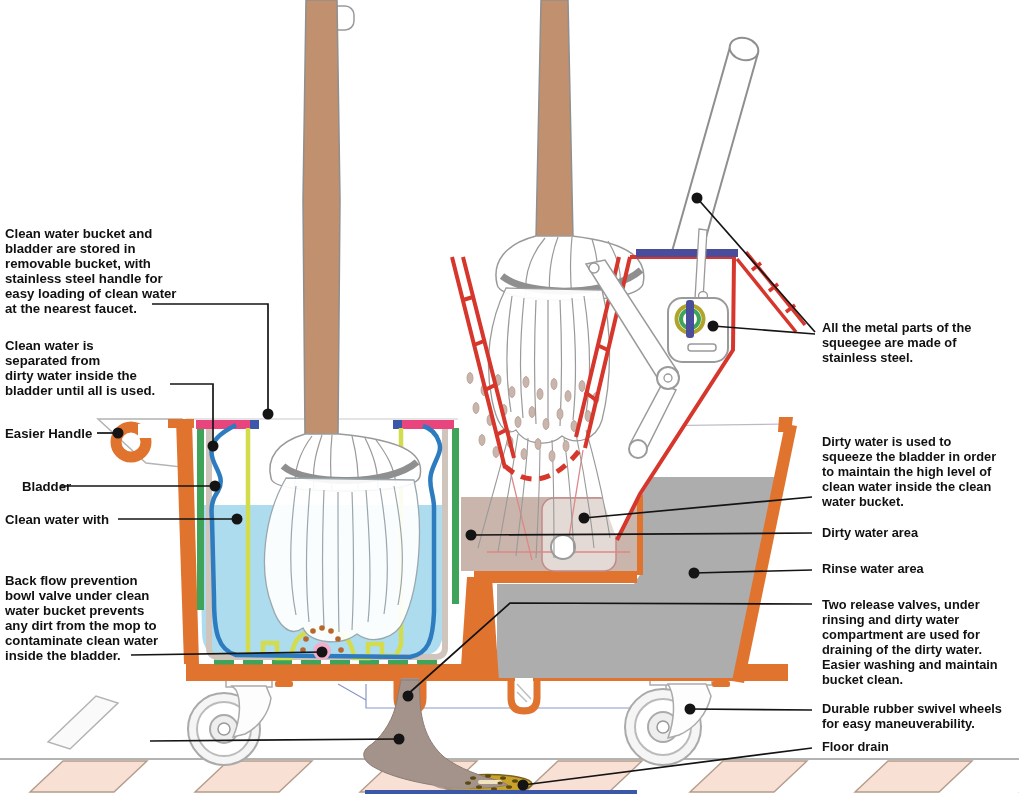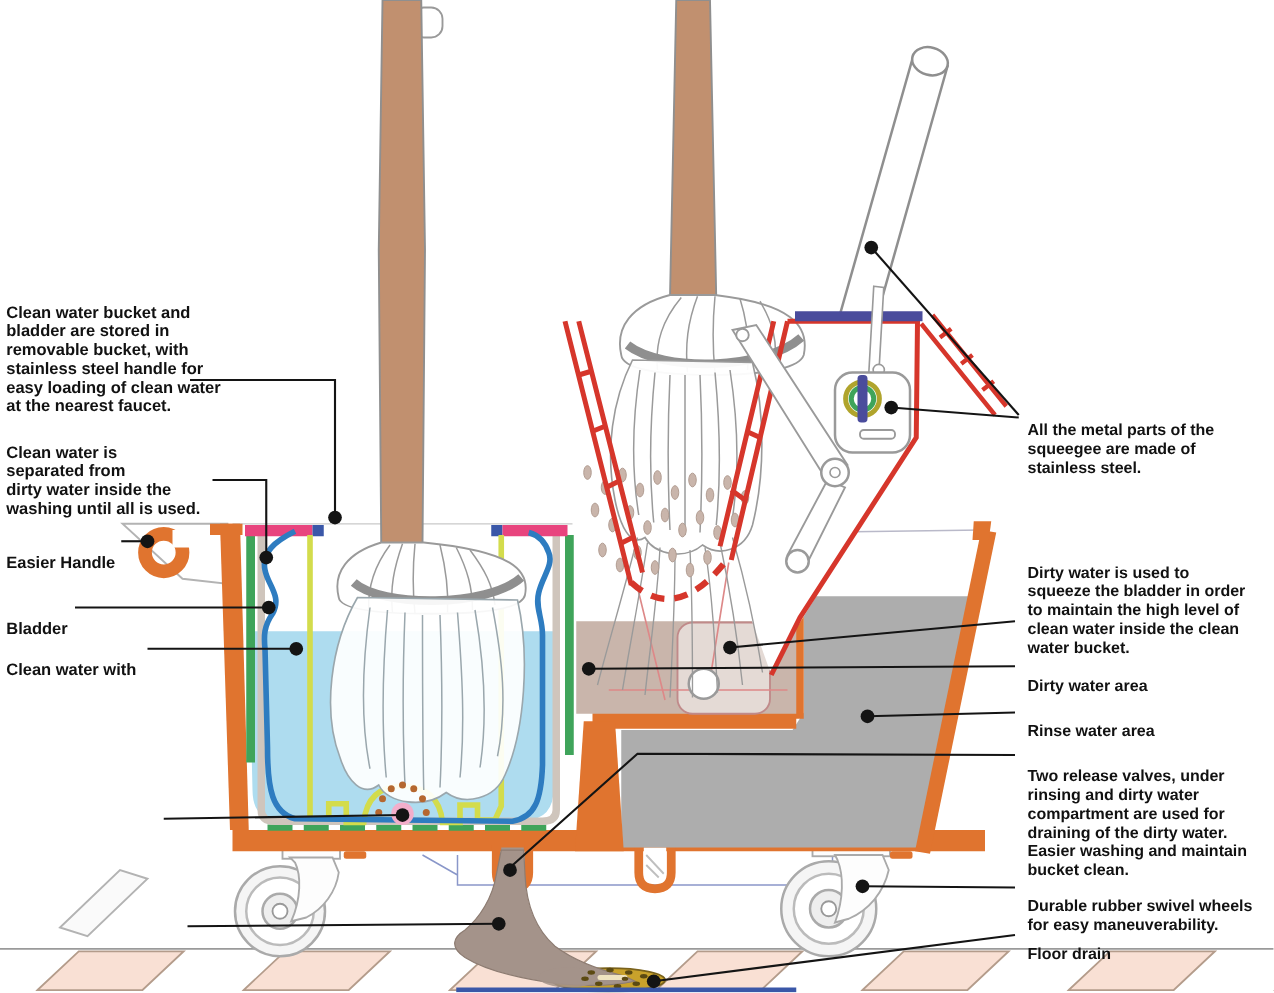--- a/index.html
+++ b/index.html
@@ -1,20 +1,20 @@
 <!DOCTYPE html>
 <html><head>
 <meta charset="utf-8">
 <style>
   html,body{margin:0;padding:0;background:#ffffff;}
   .stage{position:relative;width:1019px;height:794px;background:#fff;overflow:hidden;
          font-family:"Liberation Sans",sans-serif;}
   .art{position:absolute;left:0;top:0;}
   .lbl{position:absolute;font-weight:bold;color:#111;font-size:13.2px;line-height:15px;
-       white-space:pre-line;letter-spacing:0;margin-top:16px;}
+       white-space:pre-line;letter-spacing:0;}
   .lbl.right{width:200px;font-size:12.8px;}
 </style>
 </head>
 <body>
 
 <div class="stage">
 
 <svg class="art" width="1019" height="794" viewBox="0 0 1019 794">
 
   <g>
@@ -310,28 +310,34 @@
   <div class="lbl" style="left:5px;top:226px;width:200px">Clean water bucket and
 bladder are stored in
 removable bucket, with
 stainless steel handle for
 easy loading of clean water
 at the nearest faucet.</div>
 
   <div class="lbl" style="left:5px;top:338px;width:190px">Clean water is
 separated from
 dirty water inside the
-washing until all is used.</div>
+bladder until all is used.</div>
 
   <div class="lbl" style="left:5px;top:426px">Easier Handle</div>
 
-  <div class="lbl" style="left:5px;top:479px">Bladder</div>
+  <div class="lbl" style="left:22px;top:479px">Bladder</div>
 
   <div class="lbl" style="left:5px;top:512px">Clean water with</div>
 
+  <div class="lbl" style="left:5px;top:573px;width:190px">Back flow prevention
+bowl valve under clean
+water bucket prevents
+any dirt from the mop to
+contaminate clean water
+inside the bladder.</div>
 
 
   <div class="lbl right" style="left:822px;top:320px">All the metal parts of the
 squeegee are made of
 stainless steel.</div>
 
   <div class="lbl right" style="left:822px;top:434px">Dirty water is used to
 squeeze the bladder in order
 to maintain the high level of
 clean water inside the clean

